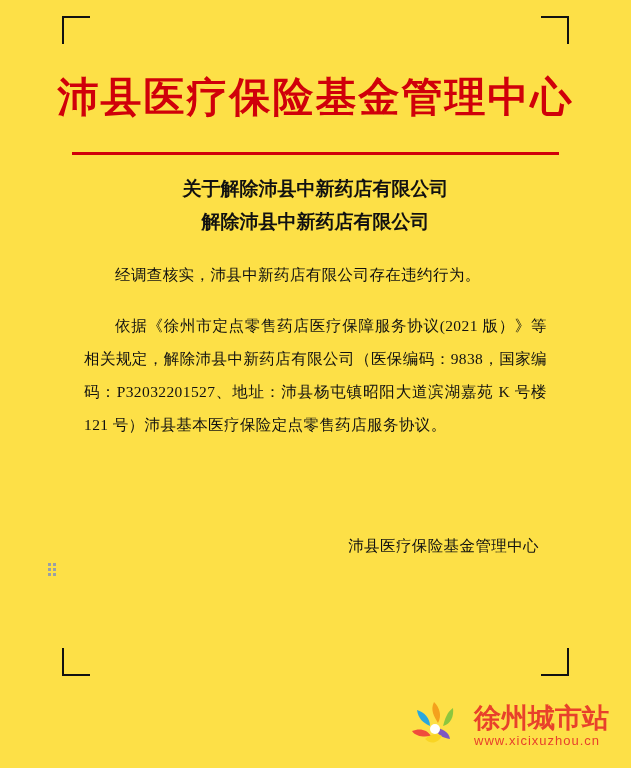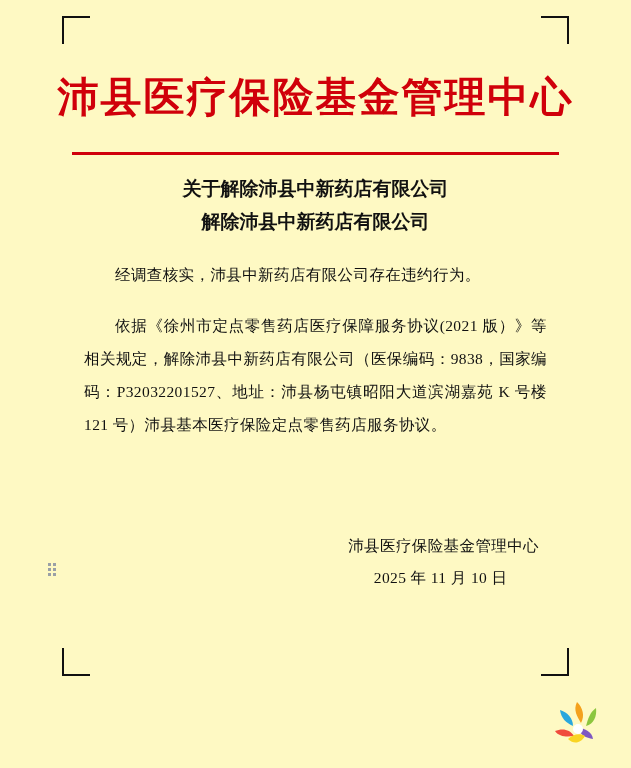--- a/index.html
+++ b/index.html
@@ -13,21 +13,21 @@
     position: relative;
     font-family: "Liberation Serif", "DejaVu Serif", serif;
     overflow: hidden;
   }
 
   .page {
     position: absolute;
     left: 0; top: 0;
     width: 631px;
     height: 768px;
-    background: #fef9c3;
+    background: #fde047;
   }
 
   
   .crop {
     position: absolute;
     width: 26px;
     height: 26px;
   }
   .crop.tl { left: 62px;  top: 16px;  border-left: 2px solid #111; border-top: 2px solid #111; }
   .crop.tr { right: 62px; top: 16px;  border-right: 2px solid #111; border-top: 2px solid #111; }
@@ -166,21 +166,20 @@
     <div>解除沛县中新药店有限公司</div>
   </div>
 
   <div class="body-block">
     <p class="p-indent">经调查核实，沛县中新药店有限公司存在违约行为。</p>
     <p class="p-main">依据《徐州市定点零售药店医疗保障服务协议(2021 版）》等相关规定，解除沛县中新药店有限公司（医保编码：9838，国家编码：P32032201527、地址：沛县杨屯镇昭阳大道滨湖嘉苑 K 号楼 121 号）沛县基本医疗保险定点零售药店服务协议。</p>
   </div>
 
   <div class="signature">
     <div>沛县医疗保险基金管理中心</div>
-    <div class="sig-date">2025 年 11 月 10 日</div>
   </div>
 
   <div class="handle">
     <i></i>
       <i></i>
       <i></i>
       <i></i>
       <i></i>
       <i></i>
   </div>
@@ -190,15 +189,19 @@
       <svg viewBox="0 0 62 54" width="62" height="54" aria-hidden="true">
         <path d="M30 4 C36 10 38 18 34 25 C30 18 26 12 30 4 Z" fill="#f4a11d"></path>
         <path d="M49 10 C50 18 47 26 39 28 C41 21 43 14 49 10 Z" fill="#8cc63e"></path>
         <path d="M13 12 C20 14 26 20 26 28 C19 25 14 20 13 12 Z" fill="#2aa7dd"></path>
         <path d="M8 33 C15 30 23 31 27 38 C20 39 12 39 8 33 Z" fill="#f04b3c"></path>
         <path d="M31 30 C38 30 45 34 46 41 C39 40 33 37 31 30 Z" fill="#7e57c2"></path>
         <path d="M21 41 C26 36 33 35 38 38 C34 45 27 47 21 41 Z" fill="#f9d423"></path>
         <circle cx="31" cy="31" r="5" fill="#ffffff"></circle>
       </svg>
     </div>
+    <div class="wm-text">
+      <div class="wm-title">徐州城市站</div>
+      <div class="wm-url">www.xicixuzhou.cn</div>
+    </div>
   </div>
 
 </div>
 
 </body></html>

